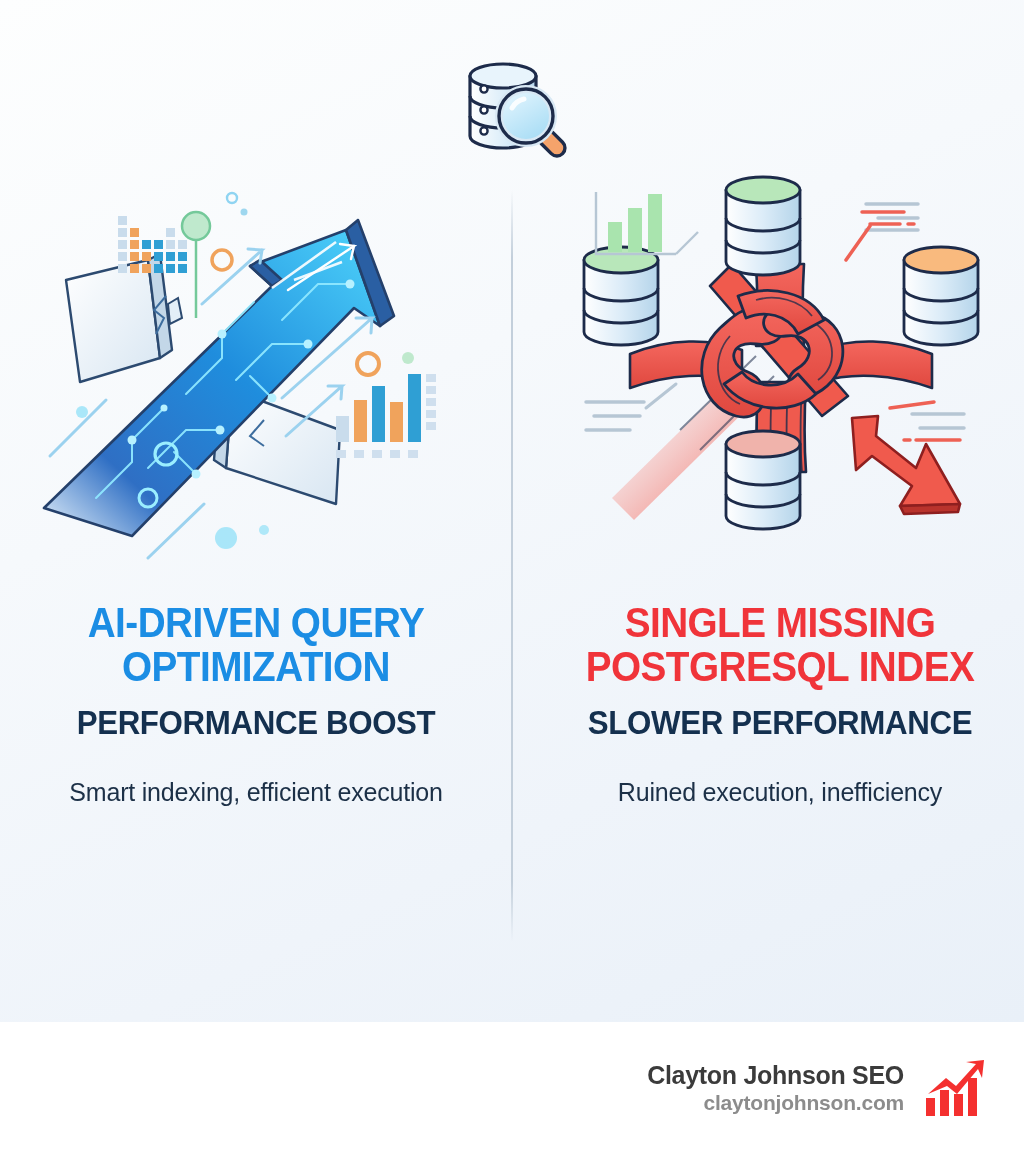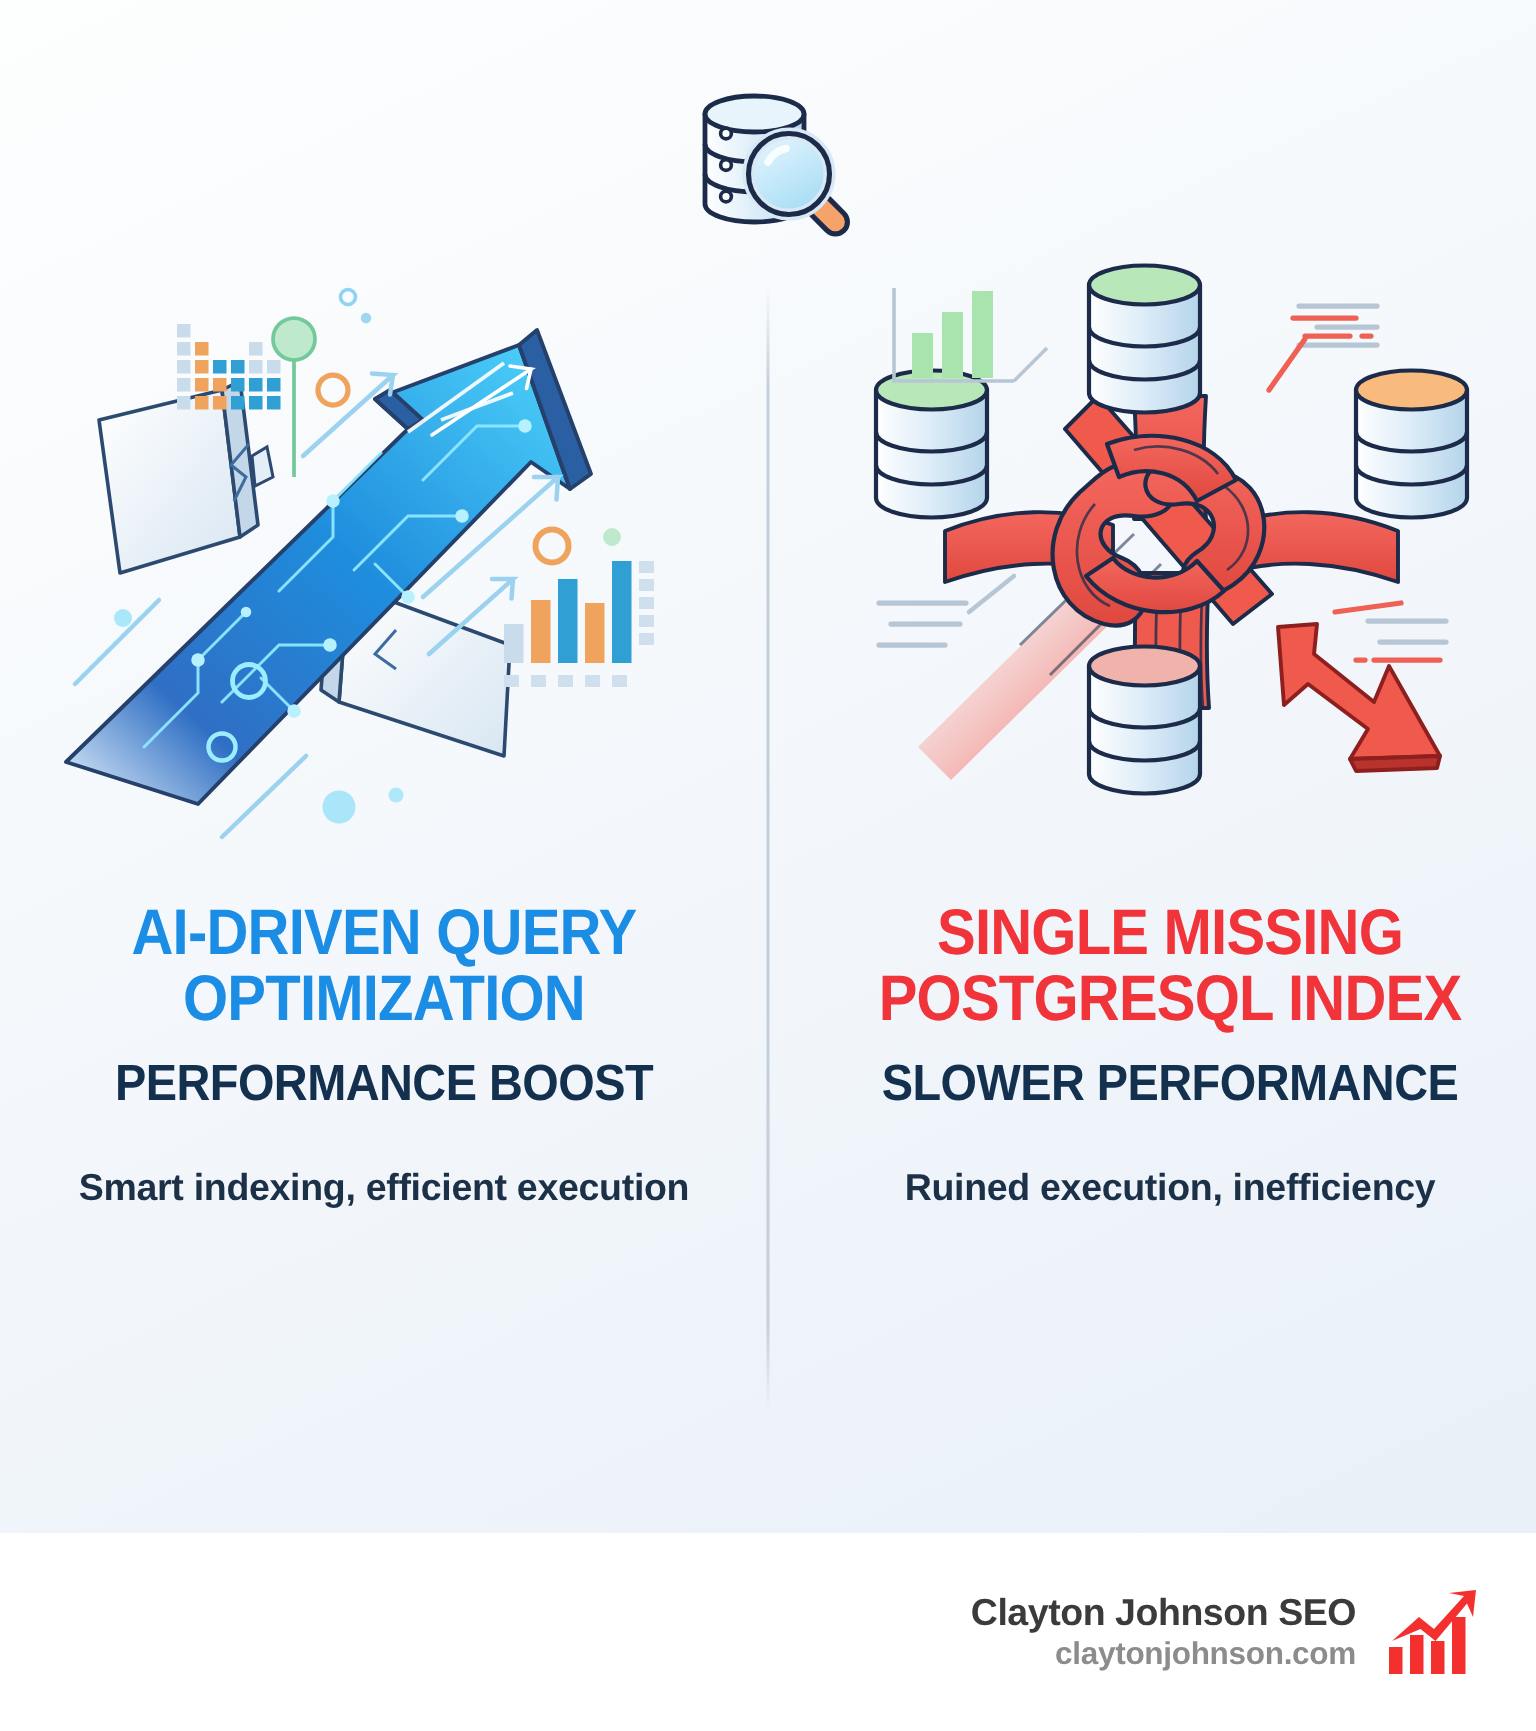--- a/index.html
+++ b/index.html
@@ -62,21 +62,21 @@
   }
   .bignum.blue{ color:#1b8de4; }
   .bignum.red { color:#f0343a; }
   .arrowglyph{ width:52px; height:84px; margin-left:-2px; }
 
   .subhead{
     margin-top:14px; font-weight:700; font-size:34px; letter-spacing:-0.4px;
     color:#14304f; transform:scaleX(0.92); white-space:nowrap;
   }
   .caption{
-    margin-top:36px; font-weight:700; font-size:25px; color:#1c3047;
+    margin-top:36px; font-weight:400; font-size:25px; color:#1c3047;
     letter-spacing:-0.2px; white-space:nowrap;
   }
 
   
   .footer{
     position:absolute; left:0; top:1022px; width:1024px; height:132px;
     background:#ffffff; display:flex; align-items:center; justify-content:flex-end;
     padding-right:36px;
     padding-left:34px;
   }

